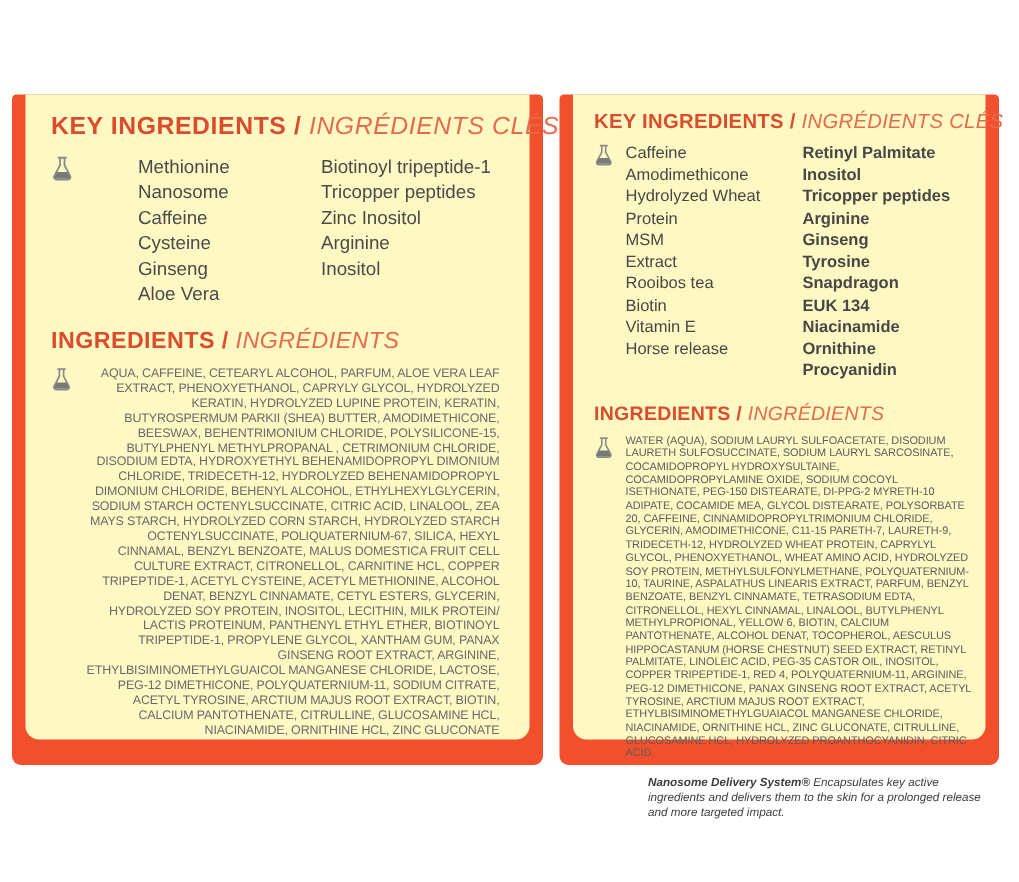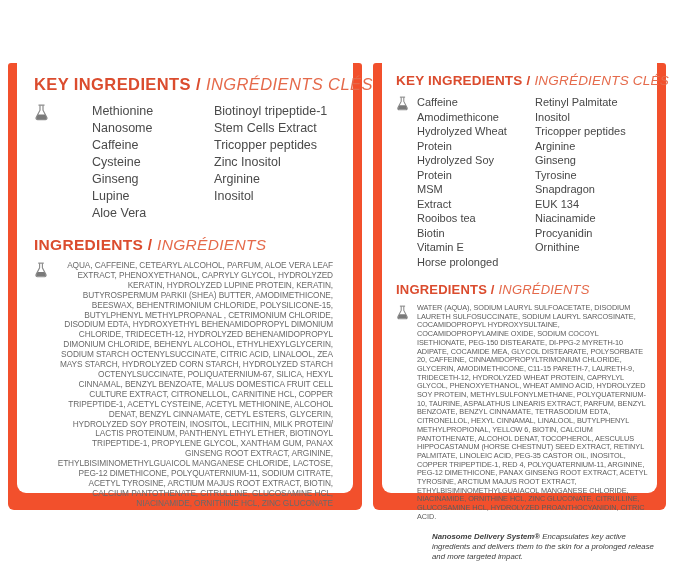--- a/index.html
+++ b/index.html
@@ -2,21 +2,21 @@
 <html><head>
 <meta charset="utf-8">
 <style>
   html,body{margin:0;padding:0;}
   body{
     width:679px;height:588px;position:relative;background:#ffffff;
     font-family:"Liberation Sans", sans-serif;overflow:hidden;
   }
   .panel{position:absolute;background:#F2502C;border-radius:3px 3px 6px 6px;}
   .panel-inner{
-    position:absolute;left:9px;right:9px;top:0;bottom:17px;background:#ffffff;
+    position:absolute;left:9px;right:9px;top:0;bottom:17px;background:#fef9c3;
     border-radius:0 0 9px 9px;box-sizing:border-box;
   }
   .hdr{white-space:nowrap;}
   .hb{font-weight:bold;color:#DB4C2E;}
   .hi{font-style:italic;color:#E56A4B;}
   
   .left-inner{padding:10px 6px 0 17px;}
   .left-inner .hdr-key{font-size:16.5px;letter-spacing:.4px;margin-top:2px;}
   .left-inner .hdr-ing{font-size:15.5px;letter-spacing:.3px;margin-top:14px;}
   .keyrow{display:flex;margin-top:9px;}
@@ -29,21 +29,21 @@
     margin:0;width:276px;font-size:8.3px;line-height:9.9px;color:#6A6A6A;
     letter-spacing:-0.1px;
     text-align:right;
   }
   
   .right-inner{padding:8px 8px 0 14px;}
   .right-inner .hdr-key{font-size:13.5px;letter-spacing:.2px;margin-top:2px;}
   .right-inner .hdr-ing{font-size:13px;letter-spacing:.2px;margin-top:13px;}
   .right-inner .keyrow{margin-top:7px;}
   .right-inner .keycol1{width:104px;margin-right:14px;}
-  .right-inner .keycol2{flex:1;}
+  .right-inner .keycol2{flex:1;font-weight:bold;}
   .right-inner .key-item{font-size:11px;line-height:14.5px;color:#474747;}
   .right-inner .flask{margin-right:8px;}
   .right-inner .ingtext{
     margin:0;width:231px;font-size:7.3px;line-height:8.7px;color:#5C5C5C;
     letter-spacing:-0.05px;
   }
   .note{
     margin:10px 0 0 36px;width:228px;font-size:7.8px;line-height:10px;
     font-style:italic;color:#3D3D3D;
   }
@@ -67,26 +67,24 @@
           <path d="M8 1.5 v6.4 L2.9 17.6 c-.7 1.5 .3 3 2 3 h10.2 c1.7 0 2.7-1.5 2-3 L12 7.9 V1.5" fill="none" stroke="#8A8A8A" stroke-width="1.6"></path>
           <path d="M5.2 13.8 h9.6 l2 4.3 c.4 .9 -.2 1.7 -1.2 1.7 H4.4 c-1 0 -1.6 -.8 -1.2 -1.7 z" fill="#797979"></path>
         </svg>
       </span>
       <div class="keycol1">
           <div class="key-item">Methionine</div>
           <div class="key-item">Nanosome</div>
           <div class="key-item">Caffeine</div>
           <div class="key-item">Cysteine</div>
           <div class="key-item">Ginseng</div>
-          <div class="key-item">Lupine</div>
           <div class="key-item">Aloe Vera</div>
         </div>
       <div class="keycol2">
           <div class="key-item">Biotinoyl tripeptide-1</div>
-          <div class="key-item">Stem Cells Extract</div>
           <div class="key-item">Tricopper peptides</div>
           <div class="key-item">Zinc Inositol</div>
           <div class="key-item">Arginine</div>
           <div class="key-item">Inositol</div>
         </div>
     </div>
 
     <div class="hdr hdr-ing">
       <span class="hb">INGREDIENTS /</span>
       <span class="hi">INGRÉDIENTS</span>
@@ -119,40 +117,39 @@
         <svg width="13" height="15" viewBox="0 0 20 22">
           <path d="M6 1.2 h8" stroke="#8A8A8A" stroke-width="1.7" fill="none"></path>
           <path d="M8 1.5 v6.4 L2.9 17.6 c-.7 1.5 .3 3 2 3 h10.2 c1.7 0 2.7-1.5 2-3 L12 7.9 V1.5" fill="none" stroke="#8A8A8A" stroke-width="1.6"></path>
           <path d="M5.2 13.8 h9.6 l2 4.3 c.4 .9 -.2 1.7 -1.2 1.7 H4.4 c-1 0 -1.6 -.8 -1.2 -1.7 z" fill="#797979"></path>
         </svg>
       </span>
       <div class="keycol1">
           <div class="key-item">Caffeine</div>
           <div class="key-item">Amodimethicone</div>
           <div class="key-item">Hydrolyzed Wheat Protein</div>
-          <div class="key-item">Hydrolyzed Soy Protein</div>
           <div class="key-item">MSM</div>
           <div class="key-item">Extract</div>
           <div class="key-item">Rooibos tea</div>
           <div class="key-item">Biotin</div>
           <div class="key-item">Vitamin E</div>
-          <div class="key-item">Horse prolonged</div>
+          <div class="key-item">Horse release</div>
         </div>
       <div class="keycol2">
           <div class="key-item">Retinyl Palmitate</div>
           <div class="key-item">Inositol</div>
           <div class="key-item">Tricopper peptides</div>
           <div class="key-item">Arginine</div>
           <div class="key-item">Ginseng</div>
           <div class="key-item">Tyrosine</div>
           <div class="key-item">Snapdragon</div>
           <div class="key-item">EUK 134</div>
           <div class="key-item">Niacinamide</div>
+          <div class="key-item">Ornithine</div>
           <div class="key-item">Procyanidin</div>
-          <div class="key-item">Ornithine</div>
         </div>
     </div>
 
     <div class="hdr hdr-ing">
       <span class="hb">INGREDIENTS /</span>
       <span class="hi">INGRÉDIENTS</span>
     </div>
 
     <div class="ingrow">
       <span class="flask">

